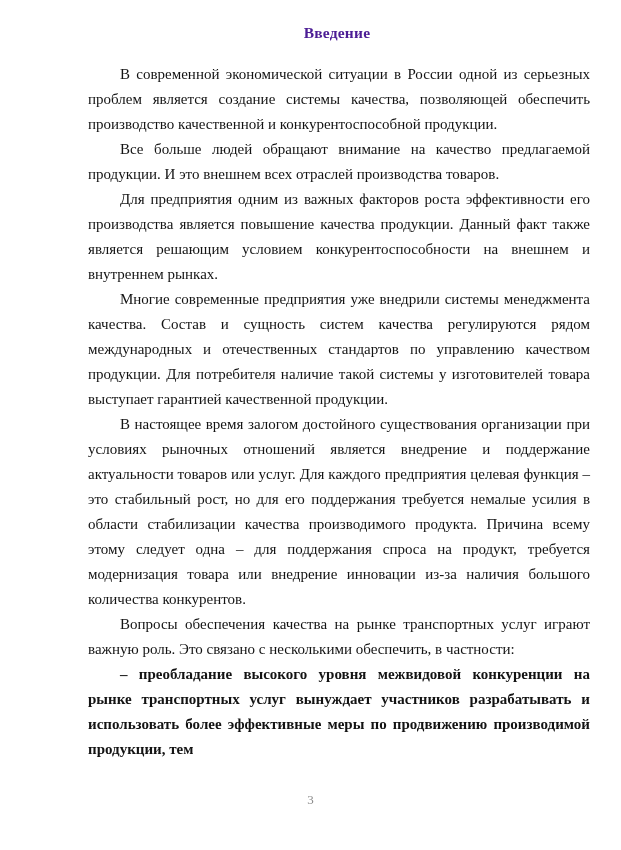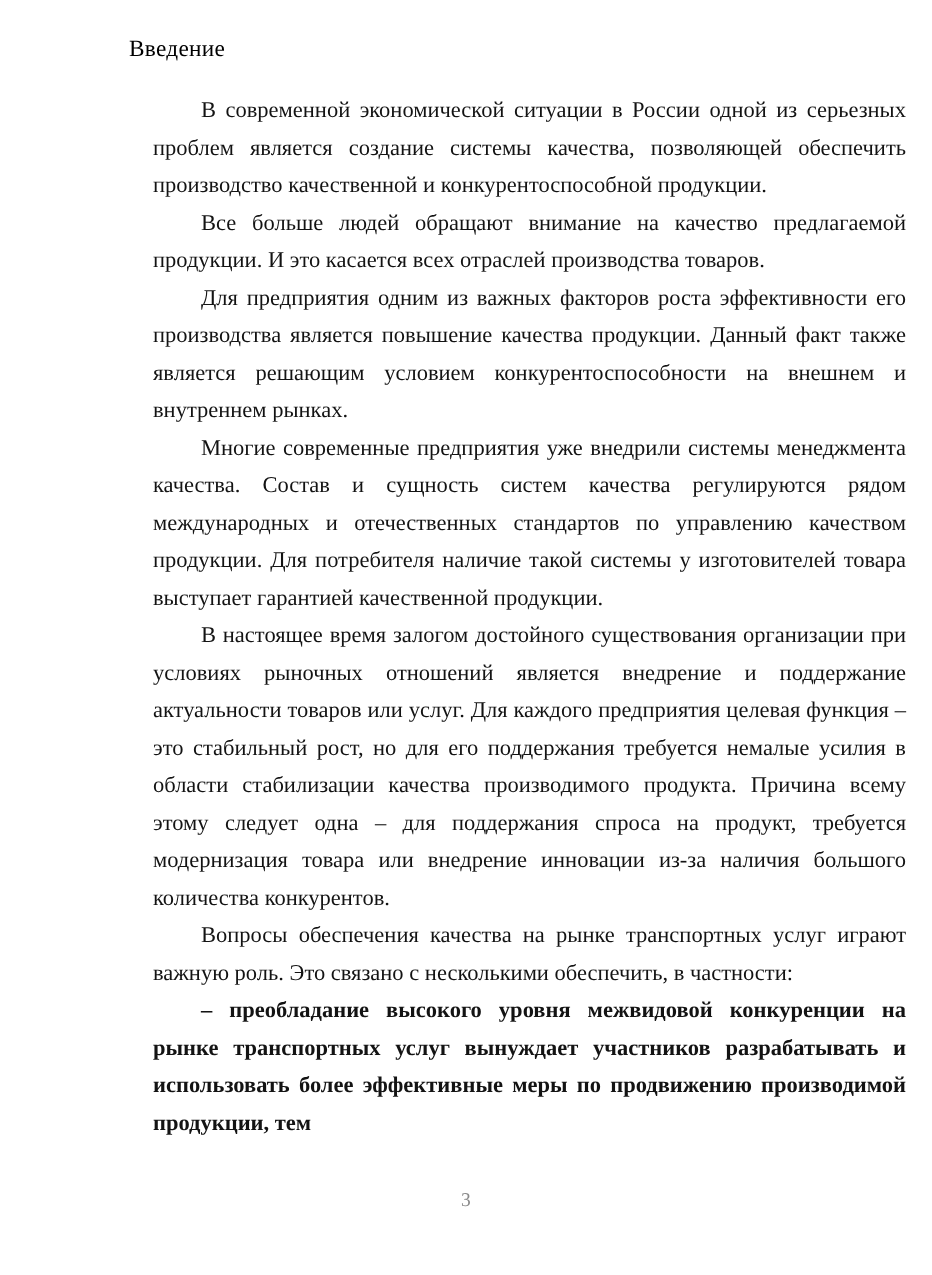--- a/index.html
+++ b/index.html
@@ -16,30 +16,31 @@
     overflow: hidden;
     font-family: "Liberation Serif", "DejaVu Serif", serif;
     color: #111111;
     box-sizing: border-box;
   }
   .doc-title {
     position: absolute;
     top: 20px;
     left: 86px;
     width: 502px;
-    font-weight: normal;
+    text-align: center;
+    font-weight: bold;
     font-size: 15.5px;
     line-height: 25px;
     letter-spacing: 0.2px;
-    color: #000000;
+    color: #4c1d95;
   }
   .body-block {
     position: absolute;
     top: 62px;
-    left: 102px;
+    left: 88px;
     width: 502px;
   }
   p.para {
     margin: 0;
     text-align: justify;
     text-justify: inter-word;
     text-indent: 32px;
     font-size: 15px;
     line-height: 25px;
     color: #131313;
@@ -64,21 +65,21 @@
 </style>
 </head>
 <body>
 
 <div class="page">
 
   <div class="doc-title">Введение</div>
 
   <div class="body-block">
     <p class="para">В современной экономической ситуации в России одной из серьезных проблем является создание системы качества, позволяющей обеспечить производство качественной и конкурентоспособной продукции.</p>
-    <p class="para">Все больше людей обращают внимание на качество предлагаемой продукции. И это касается всех отраслей производства товаров.</p>
+    <p class="para">Все больше людей обращают внимание на качество предлагаемой продукции. И это внешнем всех отраслей производства товаров.</p>
     <p class="para">Для предприятия одним из важных факторов роста эффективности его производства является повышение качества продукции. Данный факт также является решающим условием конкурентоспособности на внешнем и внутреннем рынках.</p>
     <p class="para">Многие современные предприятия уже внедрили системы менеджмента качества. Состав и сущность систем качества регулируются рядом международных и отечественных стандартов по управлению качеством продукции. Для потребителя наличие такой системы у изготовителей товара выступает гарантией качественной продукции.</p>
     <p class="para">В настоящее время залогом достойного существования организации при условиях рыночных отношений является внедрение и поддержание актуальности товаров или услуг. Для каждого предприятия целевая функция – это стабильный рост, но для его поддержания требуется немалые усилия в области стабилизации качества производимого продукта. Причина всему этому следует одна – для поддержания спроса на продукт, требуется модернизация товара или внедрение инновации из-за наличия большого количества конкурентов.</p>
     <p class="para">Вопросы обеспечения качества на рынке транспортных услуг играют важную роль. Это связано с несколькими обеспечить, в частности:</p>
     <p class="para">– преобладание высокого уровня межвидовой конкуренции на рынке транспортных услуг вынуждает участников разрабатывать и использовать более эффективные меры по продвижению производимой продукции, тем</p>
   </div>
 
   <div class="page-number">3</div>
 
 </div>

